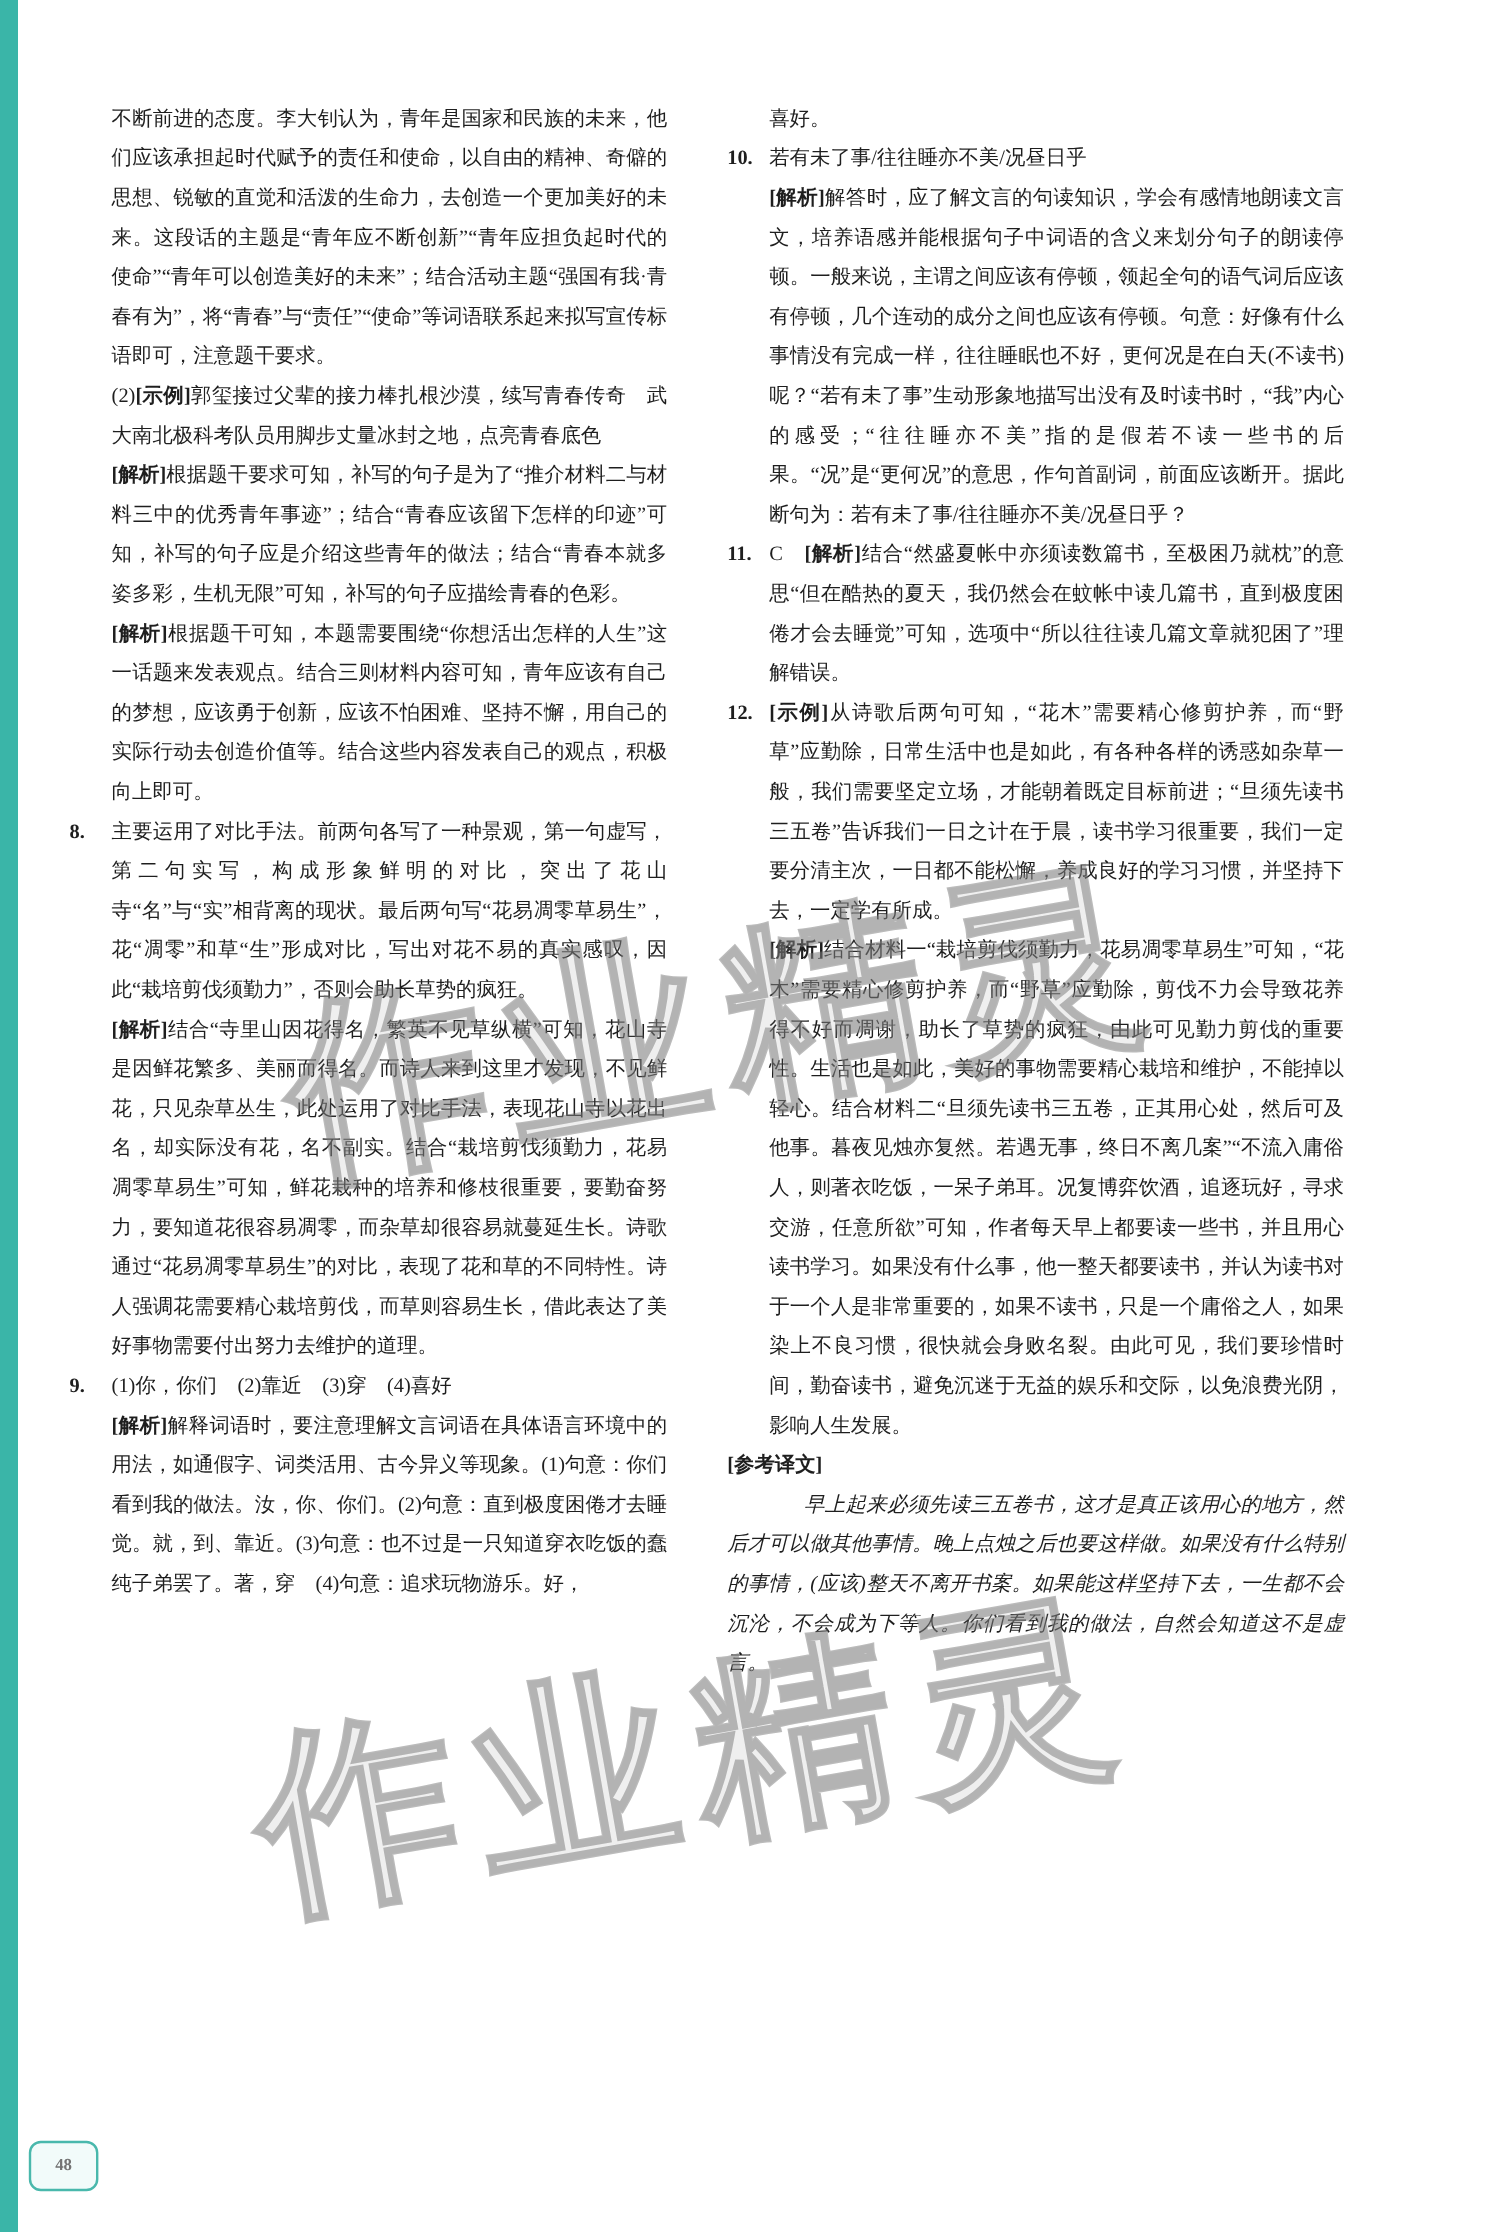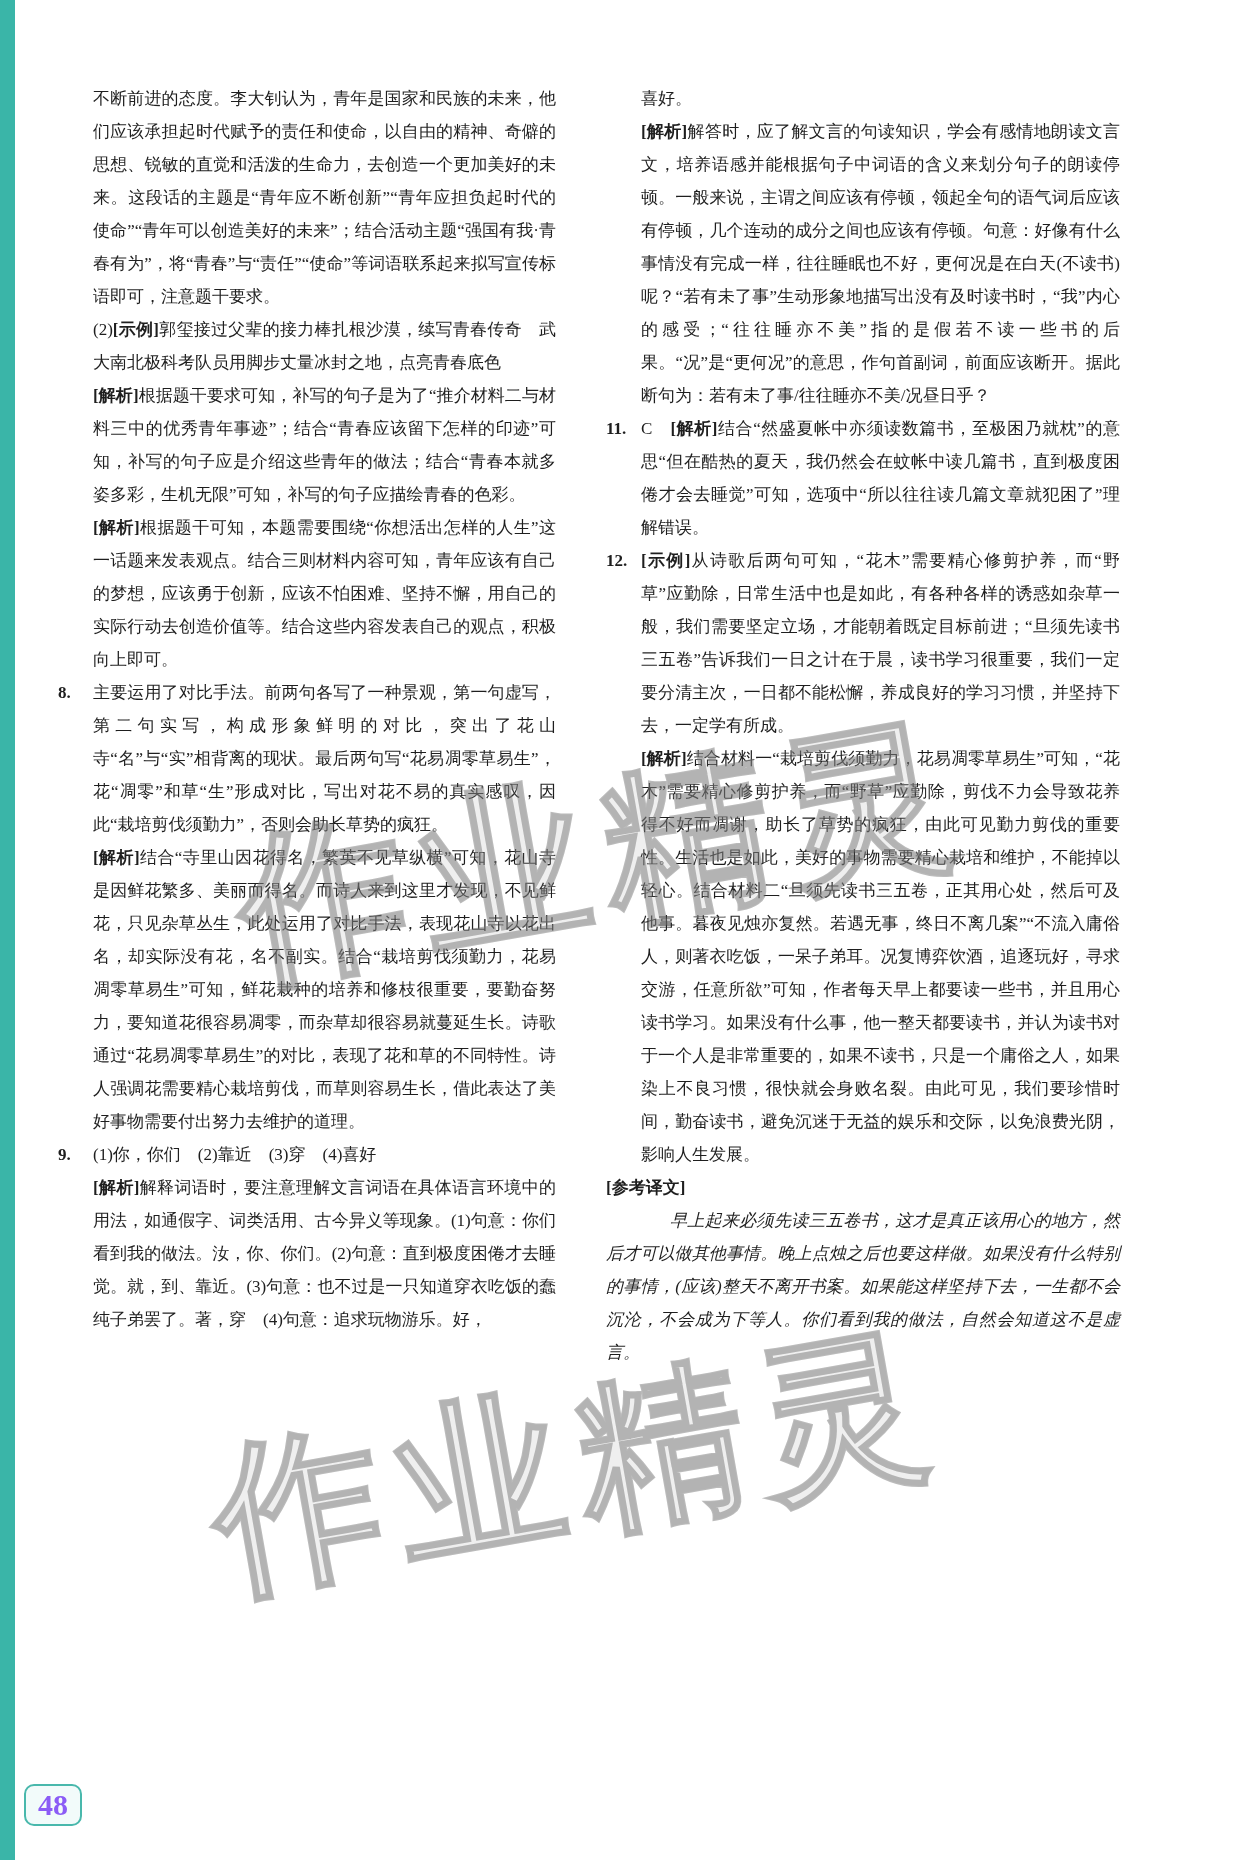--- a/index.html
+++ b/index.html
@@ -47,21 +47,21 @@
   }
   .wm1{left:235px;top:740px;}
   .wm2{left:210px;top:1350px;}
   .page-num{
     position:absolute;left:24px;top:1784px;
     min-width:54px;height:38px;
     border:2px solid #49b8ac;
     border-radius:10px;
     background:#f2fbfa;
     display:flex;align-items:center;justify-content:center;
-    font-size:30px;font-weight:700;color:#8b5cf6;
+    font-size:14px;font-weight:700;color:#737373;
     z-index:3;
   }
 </style>
 </head>
 <body>
 
 <div class="side-bar"></div>
 
 <div class="watermark wm1">作业精灵</div>
 <div class="watermark wm2">作业精灵</div>
@@ -71,20 +71,21 @@
     <div class="block"><span class="seg-n">(2)</span><span class="seg-b">[示例]</span><span class="seg-n">郭玺接过父辈的接力棒扎根沙漠，续写青春传奇　武大南北极科考队员用脚步丈量冰封之地，点亮青春底色</span></div>
     <div class="block"><span class="seg-b">[解析]</span><span class="seg-n">根据题干要求可知，补写的句子是为了“推介材料二与材料三中的优秀青年事迹”；结合“青春应该留下怎样的印迹”可知，补写的句子应是介绍这些青年的做法；结合“青春本就多姿多彩，生机无限”可知，补写的句子应描绘青春的色彩。</span></div>
     <div class="block"><span class="seg-b">[解析]</span><span class="seg-n">根据题干可知，本题需要围绕“你想活出怎样的人生”这一话题来发表观点。结合三则材料内容可知，青年应该有自己的梦想，应该勇于创新，应该不怕困难、坚持不懈，用自己的实际行动去创造价值等。结合这些内容发表自己的观点，积极向上即可。</span></div>
     <div class="block"><span class="num">8.</span><span class="seg-n">主要运用了对比手法。前两句各写了一种景观，第一句虚写，第二句实写，构成形象鲜明的对比，突出了花山寺“名”与“实”相背离的现状。最后两句写“花易凋零草易生”，花“凋零”和草“生”形成对比，写出对花不易的真实感叹，因此“栽培剪伐须勤力”，否则会助长草势的疯狂。</span></div>
     <div class="block"><span class="seg-b">[解析]</span><span class="seg-n">结合“寺里山因花得名，繁英不见草纵横”可知，花山寺是因鲜花繁多、美丽而得名。而诗人来到这里才发现，不见鲜花，只见杂草丛生，此处运用了对比手法，表现花山寺以花出名，却实际没有花，名不副实。结合“栽培剪伐须勤力，花易凋零草易生”可知，鲜花栽种的培养和修枝很重要，要勤奋努力，要知道花很容易凋零，而杂草却很容易就蔓延生长。诗歌通过“花易凋零草易生”的对比，表现了花和草的不同特性。诗人强调花需要精心栽培剪伐，而草则容易生长，借此表达了美好事物需要付出努力去维护的道理。</span></div>
     <div class="block"><span class="num">9.</span><span class="seg-n">(1)你，你们　(2)靠近　(3)穿　(4)喜好</span></div>
     <div class="block"><span class="seg-b">[解析]</span><span class="seg-n">解释词语时，要注意理解文言词语在具体语言环境中的用法，如通假字、词类活用、古今异义等现象。(1)句意：你们看到我的做法。汝，你、你们。(2)句意：直到极度困倦才去睡觉。就，到、靠近。(3)句意：也不过是一只知道穿衣吃饭的蠢纯子弟罢了。著，穿　(4)句意：追求玩物游乐。好，</span></div>
   </div>
 <div class="col col-right" id="col-right">
     <div class="block"><span class="seg-n">喜好。</span></div>
+    <div class="block"><span class="num">10.</span><span class="seg-n">若有未了事/往往睡亦不美/况昼日乎</span></div>
     <div class="block"><span class="seg-b">[解析]</span><span class="seg-n">解答时，应了解文言的句读知识，学会有感情地朗读文言文，培养语感并能根据句子中词语的含义来划分句子的朗读停顿。一般来说，主谓之间应该有停顿，领起全句的语气词后应该有停顿，几个连动的成分之间也应该有停顿。句意：好像有什么事情没有完成一样，往往睡眠也不好，更何况是在白天(不读书)呢？“若有未了事”生动形象地描写出没有及时读书时，“我”内心的感受；“往往睡亦不美”指的是假若不读一些书的后果。“况”是“更何况”的意思，作句首副词，前面应该断开。据此断句为：若有未了事/往往睡亦不美/况昼日乎？</span></div>
     <div class="block"><span class="num">11.</span><span class="seg-n">C　</span><span class="seg-b">[解析]</span><span class="seg-n">结合“然盛夏帐中亦须读数篇书，至极困乃就枕”的意思“但在酷热的夏天，我仍然会在蚊帐中读几篇书，直到极度困倦才会去睡觉”可知，选项中“所以往往读几篇文章就犯困了”理解错误。</span></div>
     <div class="block"><span class="num">12.</span><span class="seg-b">[示例]</span><span class="seg-n">从诗歌后两句可知，“花木”需要精心修剪护养，而“野草”应勤除，日常生活中也是如此，有各种各样的诱惑如杂草一般，我们需要坚定立场，才能朝着既定目标前进；“旦须先读书三五卷”告诉我们一日之计在于晨，读书学习很重要，我们一定要分清主次，一日都不能松懈，养成良好的学习习惯，并坚持下去，一定学有所成。</span></div>
     <div class="block"><span class="seg-b">[解析]</span><span class="seg-n">结合材料一“栽培剪伐须勤力，花易凋零草易生”可知，“花木”需要精心修剪护养，而“野草”应勤除，剪伐不力会导致花养得不好而凋谢，助长了草势的疯狂，由此可见勤力剪伐的重要性。生活也是如此，美好的事物需要精心栽培和维护，不能掉以轻心。结合材料二“旦须先读书三五卷，正其用心处，然后可及他事。暮夜见烛亦复然。若遇无事，终日不离几案”“不流入庸俗人，则著衣吃饭，一呆子弟耳。况复博弈饮酒，追逐玩好，寻求交游，任意所欲”可知，作者每天早上都要读一些书，并且用心读书学习。如果没有什么事，他一整天都要读书，并认为读书对于一个人是非常重要的，如果不读书，只是一个庸俗之人，如果染上不良习惯，很快就会身败名裂。由此可见，我们要珍惜时间，勤奋读书，避免沉迷于无益的娱乐和交际，以免浪费光阴，影响人生发展。</span></div>
     <div class="block flush"><span class="seg-b">[参考译文]</span></div>
     <div class="block flush indent"><span class="seg-k">早上起来必须先读三五卷书，这才是真正该用心的地方，然后才可以做其他事情。晚上点烛之后也要这样做。如果没有什么特别的事情，(应该)整天不离开书案。如果能这样坚持下去，一生都不会沉沦，不会成为下等人。你们看到我的做法，自然会知道这不是虚言。</span></div>
   </div>
 
 <div class="page-num">
   <span>48</span>

